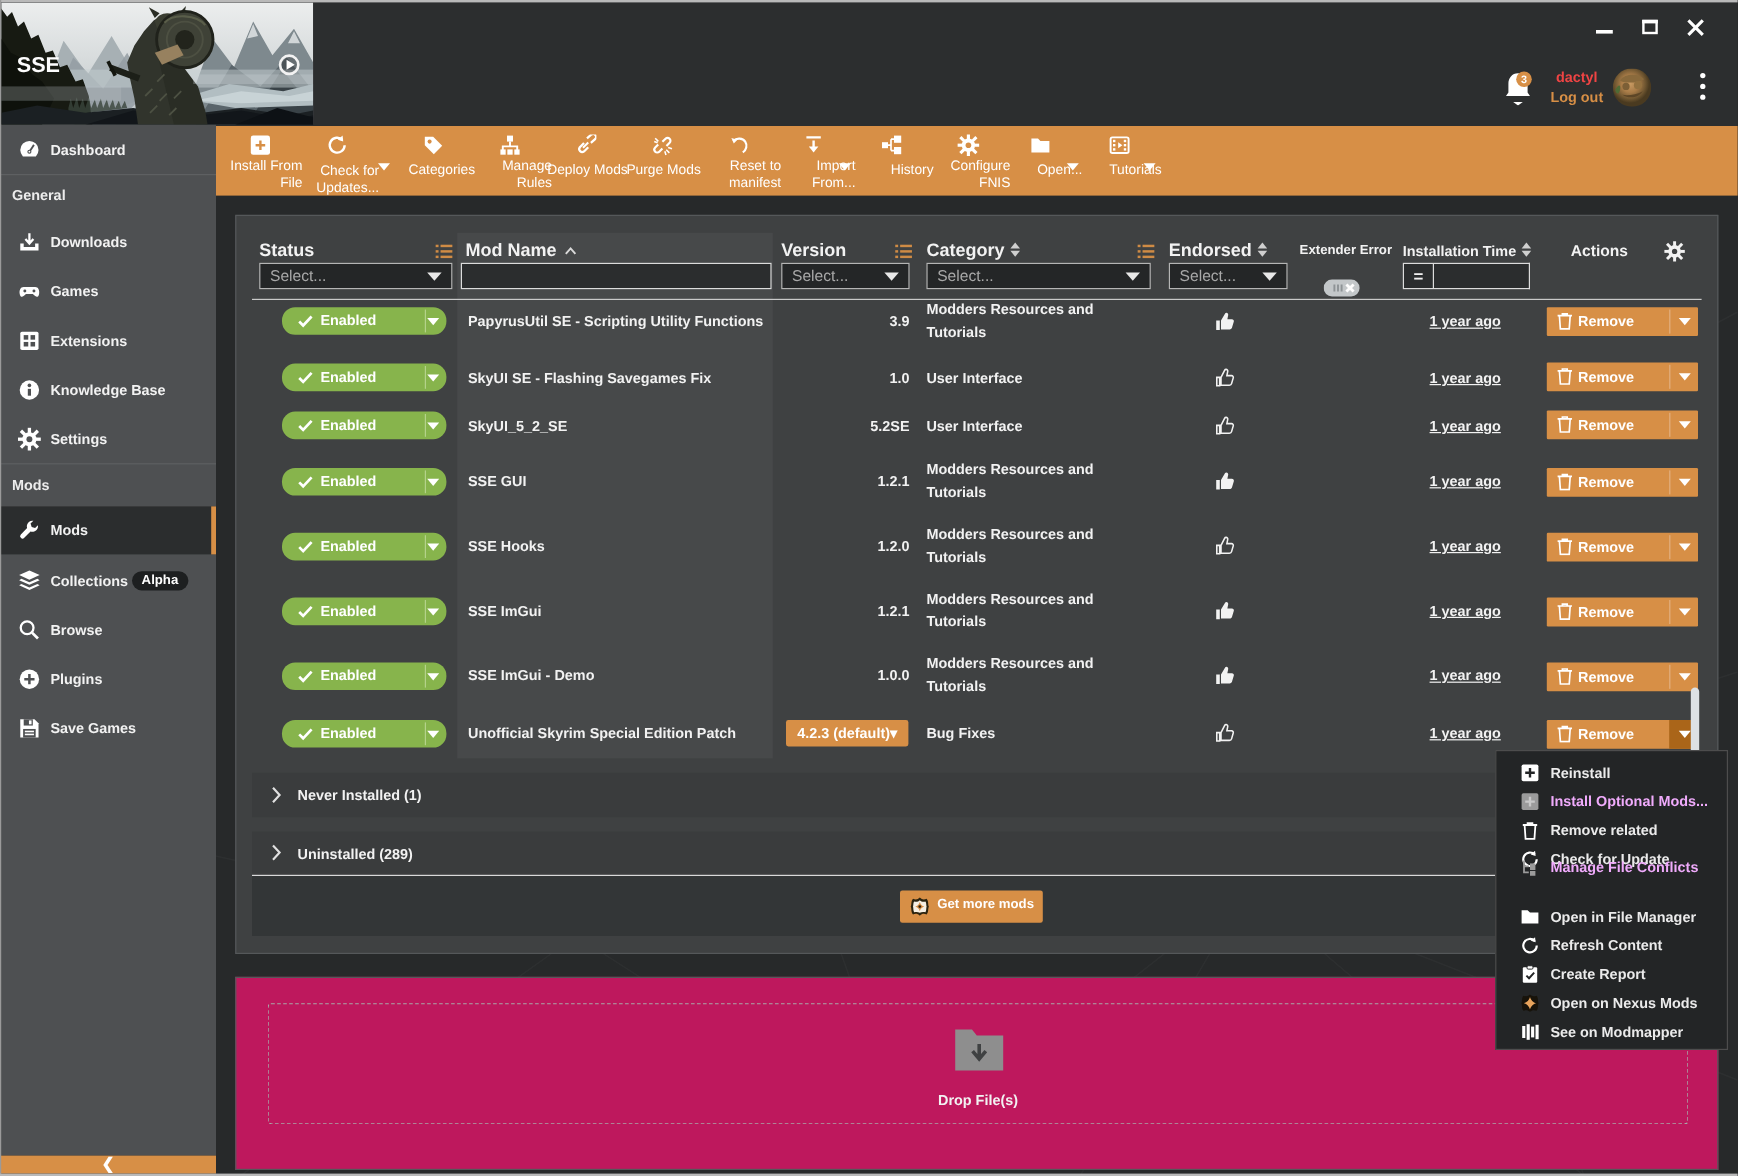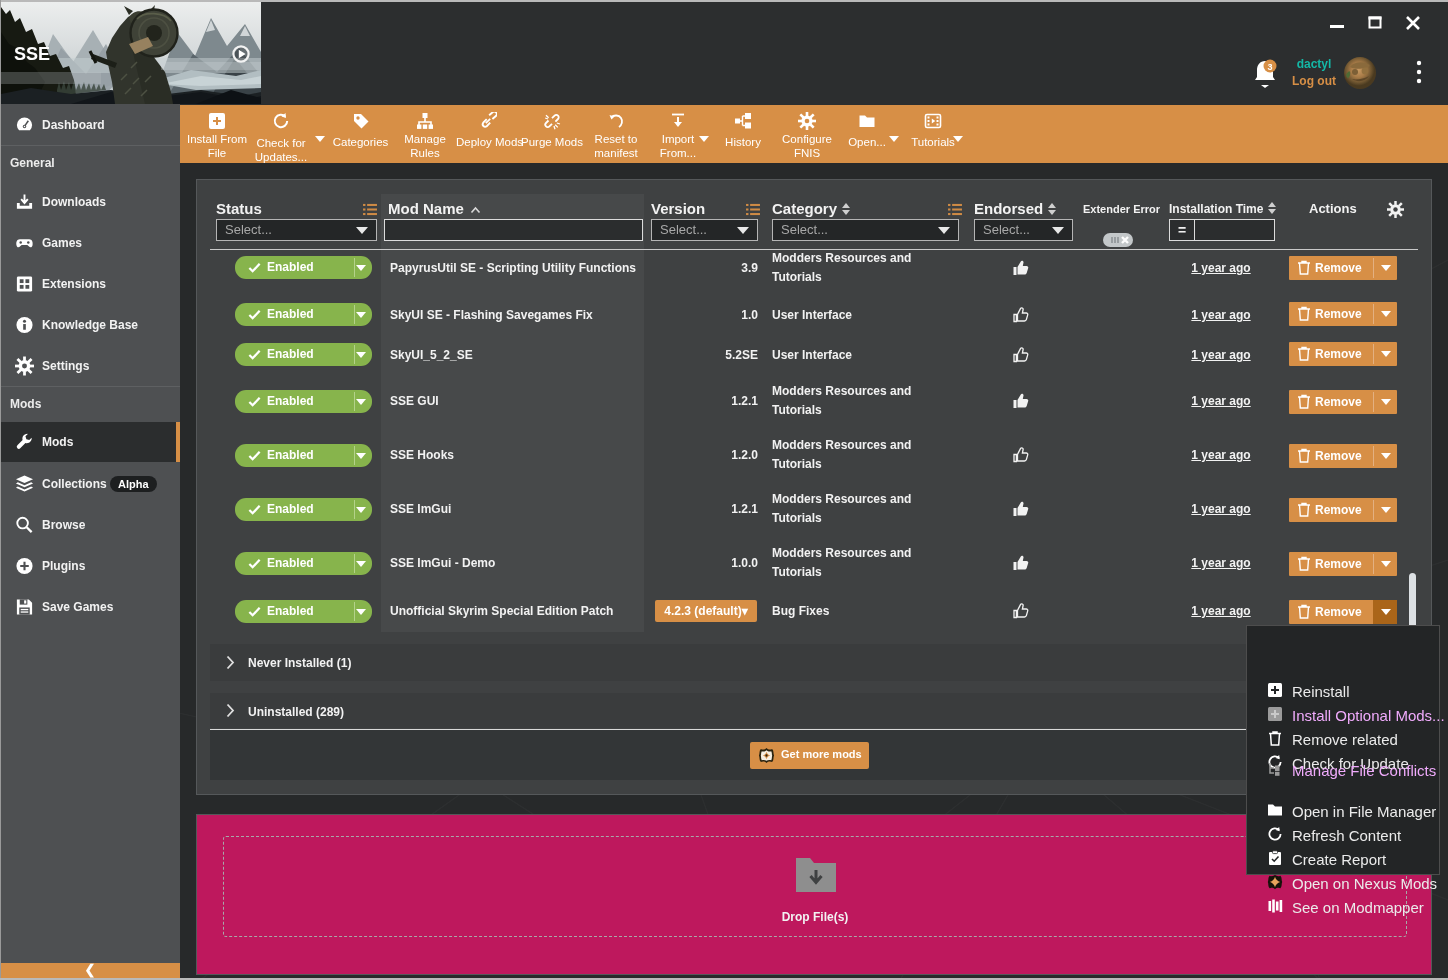--- a/index.html
+++ b/index.html
@@ -6,21 +6,21 @@
 html,body { width:1448px; height:980px; overflow:hidden; background:#27292a;
   font-family:"Liberation Sans", sans-serif; }
 #win { position:absolute; left:0; top:0; width:1448px; height:980px; background:#27292a; }
 .abs { position:absolute; }
 
 #topbar { position:absolute; left:0; top:0; width:1448px; height:106px; background:#2c2e2f; }
 
 #toolbar { position:absolute; left:180px; top:105px; width:1268px; height:58px; background:#d78f46; }
 .tbtn { position:absolute; top:0; height:58px; text-align:center; color:#fff; font-size:11.5px; white-space:nowrap; }
 .tbtn .ic { position:absolute; top:7px; left:50%; transform:translateX(-50%); width:18px; height:18px; }
-.tbtn .lab { position:absolute; top:27px; width:100%; line-height:14px; }
+.tbtn .lab { position:absolute; top:27px; width:100%; line-height:14px;text-align:right; }
 .caret { display:inline-block; width:0; height:0; border-left:5px solid transparent; border-right:5px solid transparent; border-top:6px solid #fff; }
 
 #sidebar { position:absolute; left:0; top:104px; width:180px; height:859px; background:#4e5052; }
 .sitem { position:absolute; left:0; width:180px; height:41px; color:#f2f2f2; font-size:12px; font-weight:bold; }
 .sitem .sic { position:absolute; left:15px; top:50%; transform:translateY(-50%); width:19px; height:19px; }
 .sitem .slab { position:absolute; left:42px; top:50%; transform:translateY(-50%); }
 .shead { position:absolute; left:10px; color:#ececec; font-size:12px; font-weight:bold; }
 .sdiv { position:absolute; left:0; width:180px; height:1px; background:#5e6062; }
 #sbot { position:absolute; left:0; top:963px; width:180px; height:15px; background:#d78f46; color:#fff; text-align:center; font-size:13px; font-weight:bold; line-height:14px; }
 
@@ -34,40 +34,40 @@
 .enbtn { position:absolute; left:235px; width:137px; height:23px; background:#87b44c; border-radius:11px; color:#fff; }
 .enbtn .chk { position:absolute; left:12px; top:4px; width:15px; height:15px; }
 .enbtn .elab { position:absolute; left:32px; top:4px; font-size:12px; font-weight:bold; }
 .enbtn .ediv { position:absolute; right:17px; top:2px; width:1px; height:19px; background:#b4d28a; }
 .enbtn .ecar { position:absolute; right:6px; top:9px; width:0; height:0; border-left:5px solid transparent; border-right:5px solid transparent; border-top:6px solid #fff; }
 .mname { position:absolute; left:390px; color:#f2f2f2; font-size:12px; font-weight:bold; white-space:nowrap; }
 .ver { position:absolute; left:651px; width:107px; text-align:right; color:#f2f2f2; font-size:12px; font-weight:bold; }
 .cat { position:absolute; left:772px; color:#f2f2f2; font-size:12px; font-weight:bold; line-height:19px; }
 .thumb { position:absolute; left:1012px; width:18px; height:18px; }
 .ago { position:absolute; left:1171px; width:100px; text-align:center; color:#f2f2f2; font-size:12px; font-weight:bold;text-decoration:underline; }
-.rembtn { position:absolute; left:1289px; width:108px; height:24px; background:#d78f46; border-radius:1px; color:#fff; }
+.rembtn { position:absolute; left:1289px; width:126px; height:24px; background:#d78f46; border-radius:1px; color:#fff; }
 .rembtn .tr { position:absolute; left:8px; top:4px; width:14px; height:15px; }
 .rembtn .rlab { position:absolute; left:26px; top:5px; font-size:12px; font-weight:bold; }
 .rembtn .rdiv { position:absolute; right:23px; top:2px; width:1px; height:20px; background:#e3b081; }
 .rembtn .rcar { position:absolute; right:6px; top:9px; width:0; height:0; border-left:5px solid transparent; border-right:5px solid transparent; border-top:6px solid #fff; }
 
 .band { position:absolute; left:210px; width:1208px; height:43px; background:#3a3c3d; color:#f2f2f2; font-size:12px; font-weight:bold; }
 .band .blab { position:absolute; left:38px; top:12px; }
 #footband { position:absolute; left:210px; top:729px; width:1208px; height:51px; background:#333637; border-top:1px solid #d9d9d9; }
 #getmore { position:absolute; left:750px; top:742px; width:119px; height:27px; background:#d78f46; border-radius:2px; color:#fff; font-size:11px; font-weight:bold; white-space:nowrap; }
 
 #panel2 { position:absolute; left:196px; top:814px; width:1236px; height:161px; background:#be185d; border:1px solid #55585a; }
 #dashed { position:absolute; left:26px; top:21px; width:1184px; height:101px; border:1px dashed #a8a8a8; border-radius:3px; }
 #dropfolder { position:absolute; left:570px; top:17px; width:44px; height:40px; }
 #droplab { position:absolute; left:0; top:73px; width:100%; text-align:center; color:#f2f2f2; font-size:12px; font-weight:bold; }
 
 #sthumb { position:absolute; left:1409px; top:573px; width:7px; height:53px; background:#dde1e4; border-radius:4px 4px 0 0; }
 
 #menu { position:absolute; left:1246px; top:625px; width:194px; height:250px; background:#232526; border:1px solid #4d4d4d; }
-.mitem { position:absolute; left:0; width:100%; height:24px; color:#ebebeb; font-size:15px; font-weight:normal; white-space:nowrap;margin-top:46px; }
+.mitem { position:absolute; left:0; width:100%; height:24px; color:#ebebeb; font-size:12px; font-weight:bold; white-space:nowrap; }
 .mitem.dis { color:#f0abfc; }
 .mitem .mic { position:absolute; left:20px; top:4px; width:16px; height:16px; }
 .mitem .mlab { position:absolute; left:45px; top:5px; }
 .ud { display:inline-block; position:relative; width:10px; height:12px; vertical-align:-1px; }
 .ud i { position:absolute; left:1px; width:0; height:0; border-left:4px solid transparent; border-right:4px solid transparent; }
 .ud .uu { top:0; border-bottom:5px solid #cfcfcf; }
 .ud .dd { bottom:0; border-top:5px solid #cfcfcf; }
 </style>
 </head>
 <body>
@@ -91,21 +91,21 @@
         <rect x="44.5" y="2.5" width="13" height="3" fill="#fff"></rect>
     <path d="M83 3 L95 15 M95 3 L83 15" stroke="#fff" stroke-width="2.6"></path>
   </svg>
 
   <svg class="abs" style="left:1252px;top:58px" width="26" height="30" viewBox="0 0 26 30">
     <path d="M13 3 C8 3 5 7 5 12 L5 19 L3 22 L23 22 L21 19 L21 12 C21 7 18 3 13 3 Z" fill="#fff"></path>
     <path d="M9 27 L17 27 L13 30 Z" fill="#fff"></path>
     <circle cx="18" cy="8" r="6.5" fill="#d78f46"></circle>
     <text x="18" y="11.5" font-size="9" font-weight="bold" fill="#fff" text-anchor="middle" font-family="Liberation Sans">3</text>
   </svg>
-  <div class="abs" style="left:1284px;top:57px;width:60px;text-align:center;color:#14b8a6;font-size:12px;font-weight:bold">dactyl</div>
+  <div class="abs" style="left:1284px;top:57px;width:60px;text-align:center;color:#ef4444;font-size:12px;font-weight:bold">dactyl</div>
   <div class="abs" style="left:1284px;top:74px;width:60px;text-align:center;color:#d78f46;font-size:12px;font-weight:bold">Log out</div>
 
   <svg class="abs" style="left:1344px;top:57px" width="32" height="32" viewBox="0 0 32 32">
     <defs>
           <radialGradient id="avg" cx="45%" cy="40%">
             <stop offset="0%" stop-color="#c89a62"></stop>
             <stop offset="45%" stop-color="#a97c48"></stop>
             <stop offset="80%" stop-color="#6e5530"></stop>
             <stop offset="100%" stop-color="#4a3a20"></stop>
           </radialGradient>

